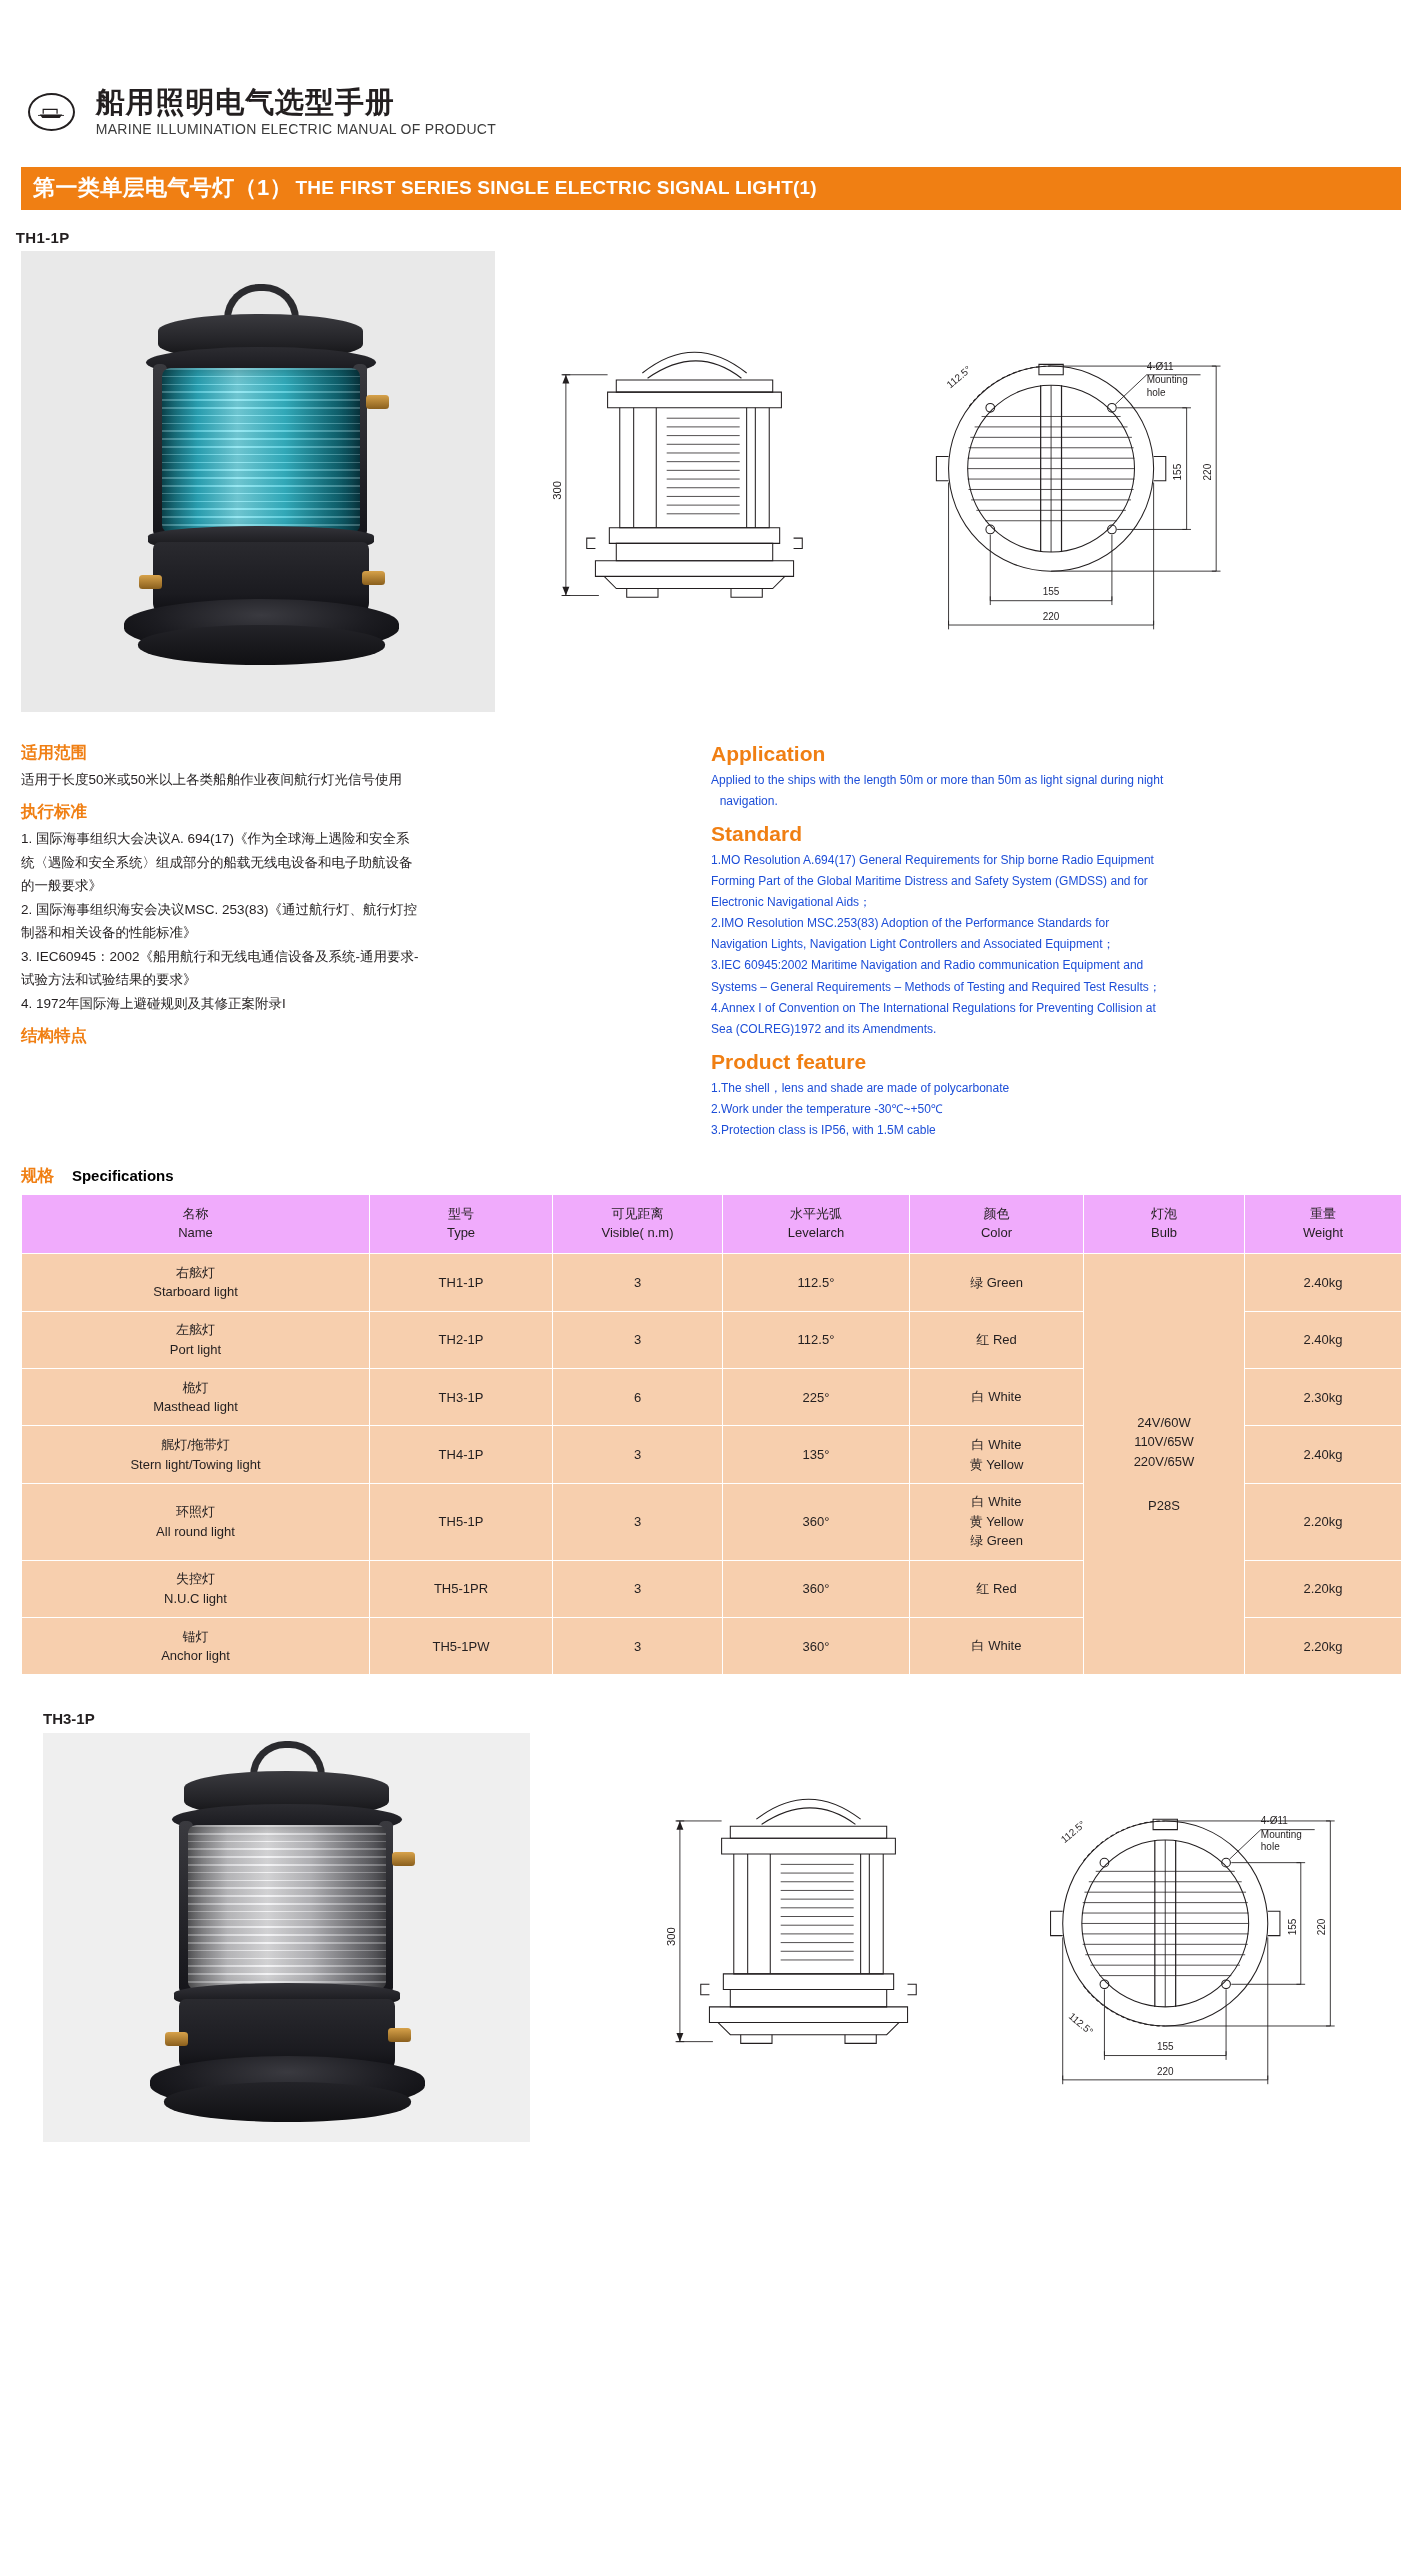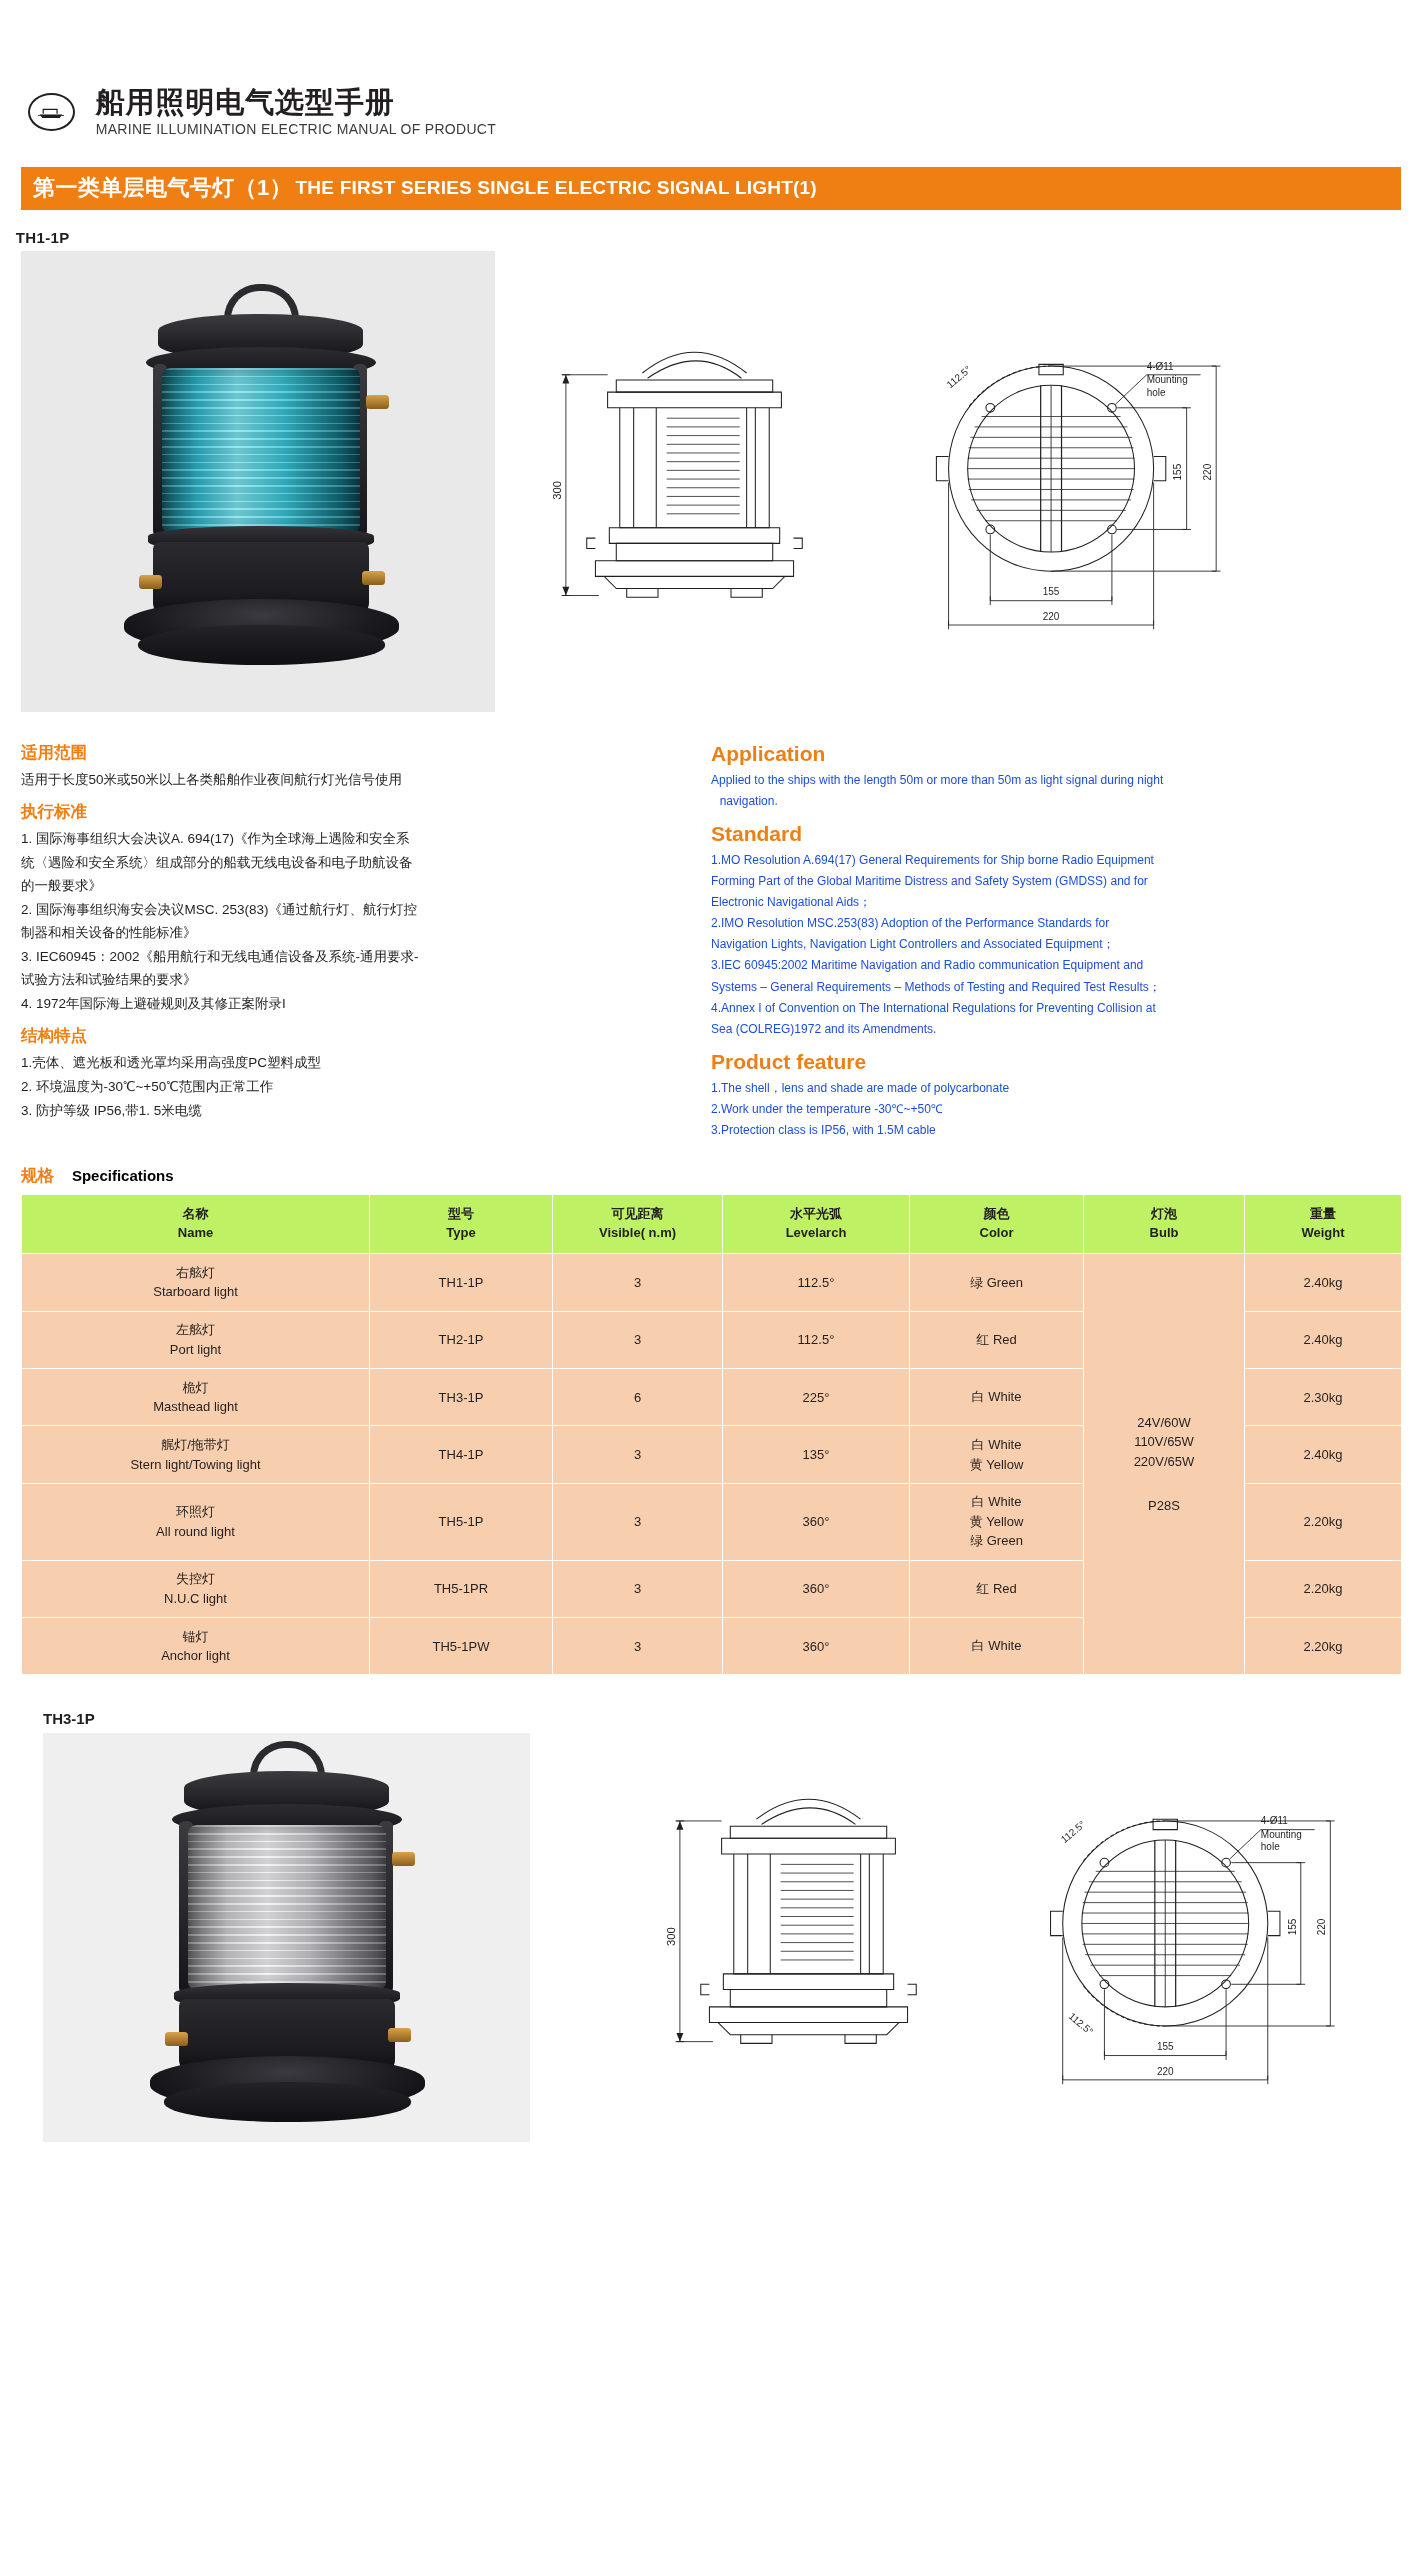--- a/index.html
+++ b/index.html
@@ -153,21 +153,21 @@
   }
   table.spec th, table.spec td {
     border: 0.9px solid #ffffff;
     text-align: center;
     vertical-align: middle;
     background: #f7cfae;
     font-size: 13px;
     color:#231f20;
     padding: 8.7px 3.5px;
   }
-  table.spec th { background: #bef264; font-weight: 700; padding: 10.4px 3.5px; }
+  table.spec th { background: #f0abfc; font-weight: 400; padding: 10.4px 3.5px; }
   table.spec th .l1 { display:block; line-height:1.45; }
   table.spec th .l2 { display:block; line-height:1.45; }
   table.spec td .l1 { display:block; line-height:1.5; }
   table.spec td .l2 { display:block; line-height:1.5; }
   table.spec td .l3 { display:block; line-height:1.5; }
 
   .col-name { width: 348px; }
   .col-type { width: 183px; }
   .col-vis  { width: 170px; }
   .col-lev  { width: 187px; }
@@ -384,25 +384,20 @@
         <p>统〈遇险和安全系统〉组成部分的船载无线电设备和电子助航设备</p>
         <p>的一般要求》</p>
         <p>2. 国际海事组织海安会决议MSC. 253(83)《通过航行灯、航行灯控</p>
         <p>制器和相关设备的性能标准》</p>
         <p>3. IEC60945：2002《船用航行和无线电通信设备及系统-通用要求-</p>
         <p>试验方法和试验结果的要求》</p>
         <p>4. 1972年国际海上避碰规则及其修正案附录I</p>
       </div>
 
       <div class="sec-head-cn">结构特点</div>
-      <div class="body-cn">
-        <p>1.壳体、遮光板和透光罩均采用高强度PC塑料成型</p>
-        <p>2. 环境温度为-30℃~+50℃范围内正常工作</p>
-        <p>3. 防护等级 IP56,带1. 5米电缆</p>
-      </div>
     </div>
 
     <div class="col-en">
       <div class="sec-head-en">Application</div>
       <div class="body-en">
         <p>Applied to the ships with the length 50m or more than 50m as light signal during night</p>
         <p style="padding-left:8.7px">navigation.</p>
       </div>
 
       <div class="sec-head-en">Standard</div>

